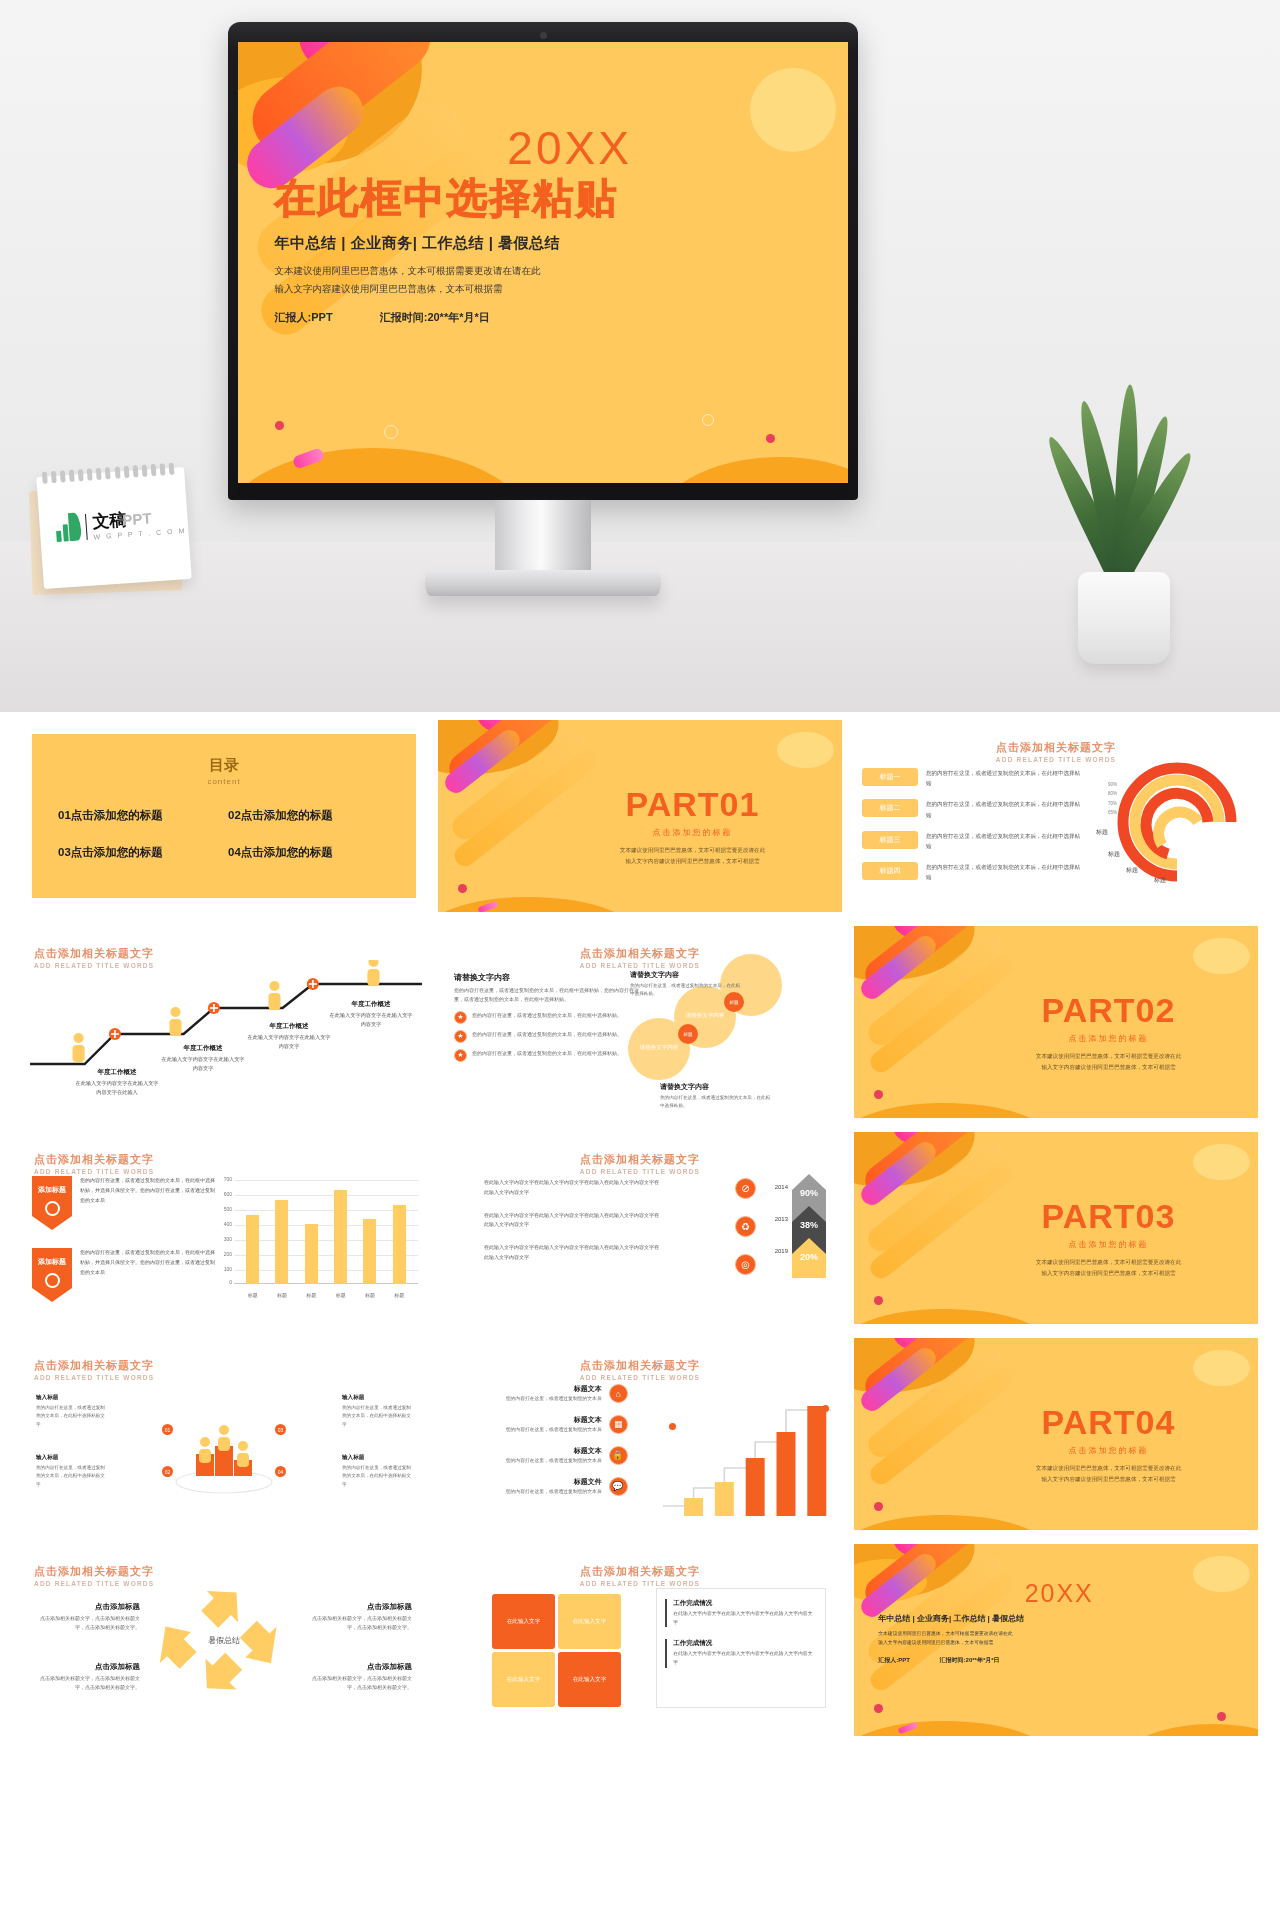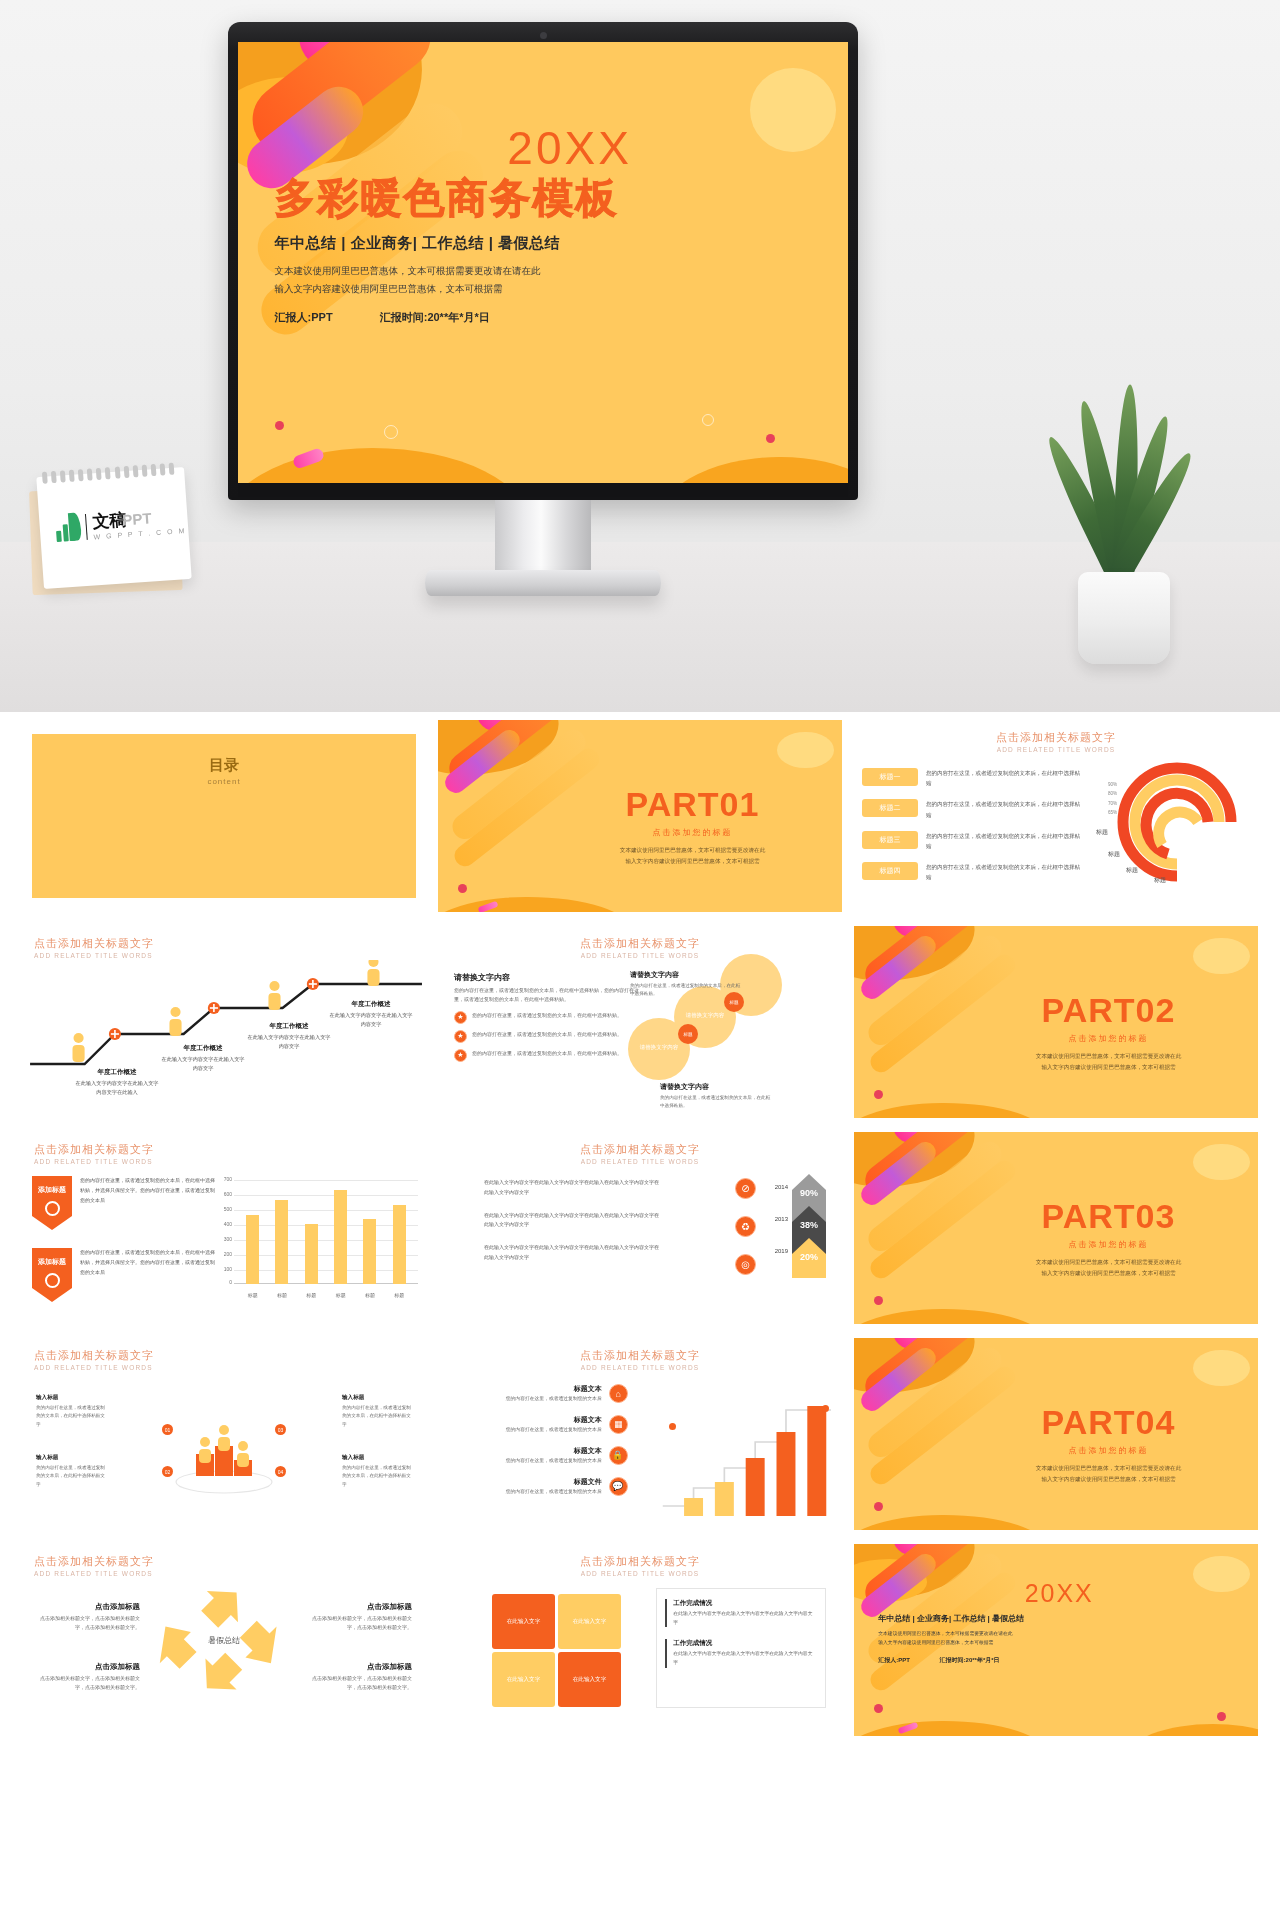--- a/index.html
+++ b/index.html
@@ -198,21 +198,21 @@
     grid-template-columns: repeat(3, 1fr);
     gap: 14px 12px;
   }
   .slide{
     position:relative; width:100%; height:192px;
     background:#fff; overflow:hidden;
   }
   .slide.plain{ background:#fff; }
 
   
-  .s-head{ position:absolute; left:12px; top:10px; }
+  .s-head{ position:absolute; left:12px; top:20px;font-weight:bold; }
   .s-head .cn{ font-size:11px; color:#e8926a; letter-spacing:1px; }
   .s-head .en{ font-size:6.5px; color:#d9b4a4; letter-spacing:1.2px; margin-top:1px;}
   .s-head.center{ left:0; width:100%; text-align:center; }
 
   
   .cat-box{
     position:absolute; left:10px; top:14px; right:10px; bottom:14px;
     background:#ffc95e;
   }
   .cat-title{ text-align:center; margin-top:22px; font-size:15px; color:#9a6b12; font-weight:bold;}
@@ -440,21 +440,21 @@
         <div class="blob art-b-wave"></div>
         <div class="blob art-br-wave"></div>
         <div class="blob art-dot-red" style="left:6%;bottom:12%;"></div>
         <div class="art-pink-pill" style="position:absolute;left:9%;bottom:4%;"></div>
         <div class="blob art-ring" style="left:24%;bottom:10%;width:14px;height:14px;"></div>
         <div class="blob art-dot-red" style="right:12%;bottom:9%;"></div>
         <div class="blob art-ring" style="right:22%;bottom:13%;width:12px;height:12px;"></div>
 
         <div class="hs-text">
           <div class="hs-year">20XX</div>
-          <div class="hs-title">多彩暖色商务模板</div>
+          <div class="hs-title">在此框中选择粘贴</div>
           <div class="hs-sub">年中总结 | 企业商务| 工作总结 | 暑假总结</div>
           <div class="hs-body">
             <div>文本建议使用阿里巴巴普惠体，文本可根据需要更改请在请在此</div>
             <div>输入文字内容建议使用阿里巴巴普惠体，文本可根据需</div>
           </div>
           <div class="hs-meta">
             <span>汇报人:PPT</span>
             <span>汇报时间:20**年*月*日</span>
           </div>
         </div>
@@ -465,20 +465,26 @@
     <div class="monitor-base"></div>
   </div>
 </div>
 
 <div class="grid">
 
   <div class="slide plain">
     <div class="cat-box">
       <div class="cat-title">目录</div>
       <div class="cat-sub">content</div>
+      <div class="cat-items">
+        <div class="cat-item">01点击添加您的标题</div>
+        <div class="cat-item">02点击添加您的标题</div>
+        <div class="cat-item">03点击添加您的标题</div>
+        <div class="cat-item">04点击添加您的标题</div>
+      </div>
     </div>
   </div>
 
   <div class="slide">
     <div class="slide-art">
       <div class="blob art-tl-orange"></div>
       <div class="blob art-tl-pink"></div>
       <div class="art-tr-bar"></div>
       <div class="art-tr-bar2"></div>
       <div class="blob art-tr-circ"></div>

